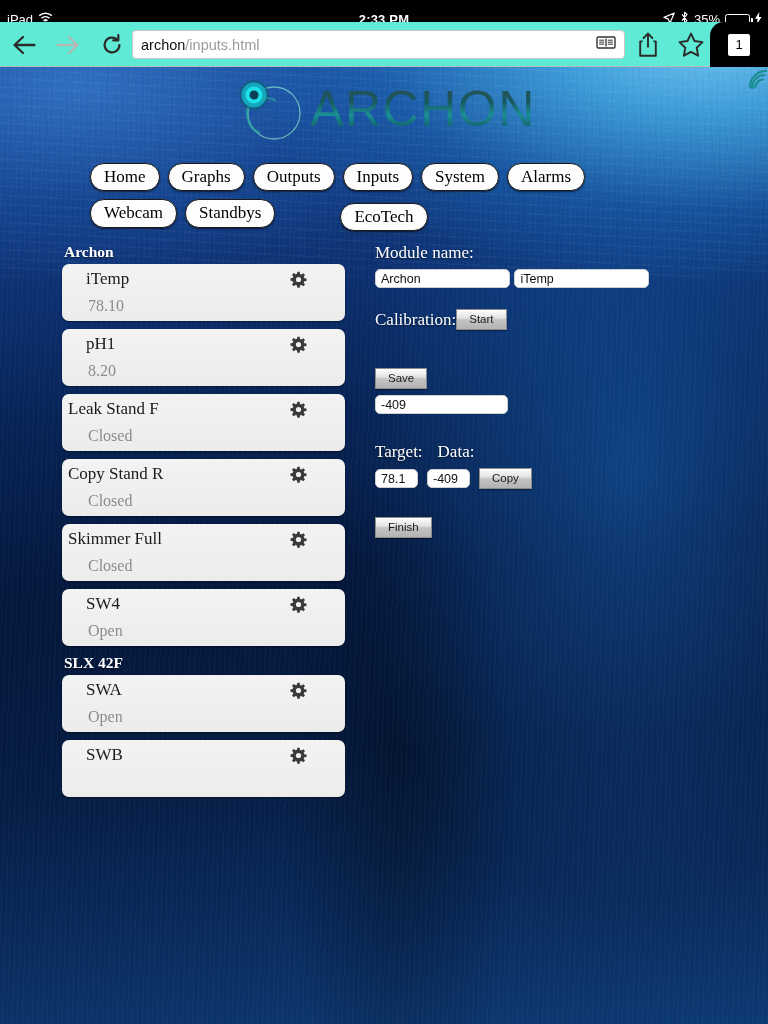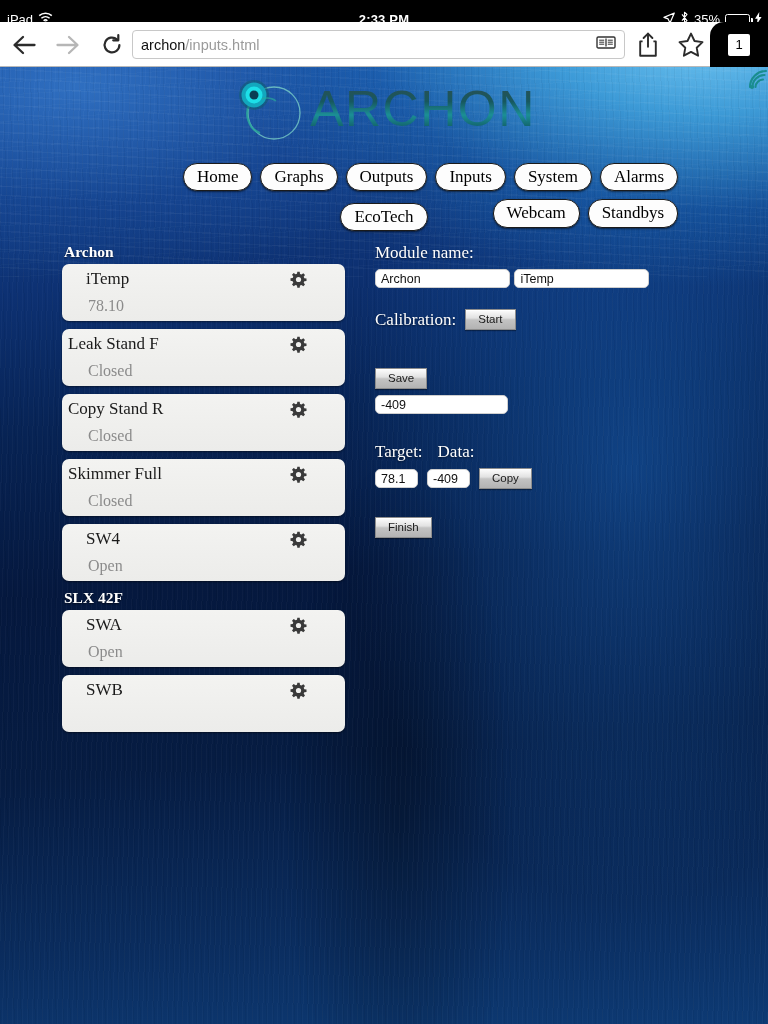--- a/index.html
+++ b/index.html
@@ -31,21 +31,21 @@
     content: ""; position: absolute; right: -3.6px; top: 3px;
     width: 2px; height: 5px; background: #fff; border-radius: 0 1px 1px 0;
   }
   .battery-fill { height: 100%; background: #4cd964; border-radius: 1px; }
   .pct { font-size: 13px; }
 
   
   #browser-bar {
     position: absolute; top: 22px; left: 0;
     width: 768px; height: 45px;
-    background: #ffffff;
+    background: #5eead4;
     border-bottom: 1px solid #b9b9b9;
   }
   .nav-btn {
     position: absolute; top: 0; height: 45px; width: 44px;
     display: flex; align-items: center; justify-content: center;
     background: none; border: none; cursor: pointer;
   }
   #back-button { left: 2px; }
   #forward-button { left: 46px; }
   #reload-button { left: 90px; }
@@ -113,21 +113,21 @@
     font-size: 50px; letter-spacing: 1.5px; font-weight: 400;
     background: linear-gradient(180deg, #2c4f52 0%, #17585f 35%, #1b8f96 62%, #0e4a52 100%);
     -webkit-background-clip: text; background-clip: text; color: transparent;
     position: relative; line-height: 1;
   }
   #logo-signal { position: absolute; right: -6px; top: -10px; }
 
   
   #nav {
     position: absolute; top: 96px; left: 0; width: 768px;
-    display: flex; flex-wrap: wrap; justify-content: flex-end; gap: 8px 8px;
+    display: flex; flex-wrap: wrap; justify-content: flex-start; gap: 8px 8px;
     padding: 0 90px;
   }
   .nav-pill {
     background: #fdfdfd; color: #000;
     border: 1.5px solid #1b1b1b; border-radius: 14px;
     font-family: "Liberation Serif", serif; font-size: 17px;
     padding: 2px 13px 3px; line-height: 1.25;
     box-shadow: 0 1px 2px rgba(0,0,0,.55);
     cursor: pointer; white-space: nowrap;
   }
@@ -320,20 +320,29 @@
       <div class="channel-card">
         <div class="card-title indent">iTemp</div>
         <div class="card-value">78.10</div>
         <div class="gear-icon"><svg width="17" height="17" viewBox="0 0 17 17">
             <path d="M8.5 5.6a2.9 2.9 0 1 0 0 5.8 2.9 2.9 0 0 0 0-5.8zm0 4.3a1.4 1.4 0 1 1 0-2.8 1.4 1.4 0 0 1 0 2.8z" fill="#3a3a3a"></path>
             <path d="M7.3.7h2.4l.3 2.2 1.5.6 1.8-1.3 1.7 1.7-1.3 1.8.6 1.5 2.2.3v2.4l-2.2.3-.6 1.5 1.3 1.8-1.7 1.7-1.8-1.3-1.5.6-.3 2.2H7.3l-.3-2.2-1.5-.6-1.8 1.3-1.7-1.7 1.3-1.8-.6-1.5L.5 9.7V7.3l2.2-.3.6-1.5L2 3.7l1.7-1.7 1.8 1.3 1.5-.6z" fill="#3a3a3a"></path>
             <circle cx="8.5" cy="8.5" r="2.6" fill="#f0f0ee"></circle>
           </svg></div>
       </div>
       <div class="channel-card">
+        <div class="card-title indent">pH1</div>
+        <div class="card-value">8.20</div>
+        <div class="gear-icon"><svg width="17" height="17" viewBox="0 0 17 17">
+            <path d="M8.5 5.6a2.9 2.9 0 1 0 0 5.8 2.9 2.9 0 0 0 0-5.8zm0 4.3a1.4 1.4 0 1 1 0-2.8 1.4 1.4 0 0 1 0 2.8z" fill="#3a3a3a"></path>
+            <path d="M7.3.7h2.4l.3 2.2 1.5.6 1.8-1.3 1.7 1.7-1.3 1.8.6 1.5 2.2.3v2.4l-2.2.3-.6 1.5 1.3 1.8-1.7 1.7-1.8-1.3-1.5.6-.3 2.2H7.3l-.3-2.2-1.5-.6-1.8 1.3-1.7-1.7 1.3-1.8-.6-1.5L.5 9.7V7.3l2.2-.3.6-1.5L2 3.7l1.7-1.7 1.8 1.3 1.5-.6z" fill="#3a3a3a"></path>
+            <circle cx="8.5" cy="8.5" r="2.6" fill="#f0f0ee"></circle>
+          </svg></div>
+      </div>
+      <div class="channel-card">
         <div class="card-title flush">Leak Stand F</div>
         <div class="card-value">Closed</div>
         <div class="gear-icon"><svg width="17" height="17" viewBox="0 0 17 17">
             <path d="M8.5 5.6a2.9 2.9 0 1 0 0 5.8 2.9 2.9 0 0 0 0-5.8zm0 4.3a1.4 1.4 0 1 1 0-2.8 1.4 1.4 0 0 1 0 2.8z" fill="#3a3a3a"></path>
             <path d="M7.3.7h2.4l.3 2.2 1.5.6 1.8-1.3 1.7 1.7-1.3 1.8.6 1.5 2.2.3v2.4l-2.2.3-.6 1.5 1.3 1.8-1.7 1.7-1.8-1.3-1.5.6-.3 2.2H7.3l-.3-2.2-1.5-.6-1.8 1.3-1.7-1.7 1.3-1.8-.6-1.5L.5 9.7V7.3l2.2-.3.6-1.5L2 3.7l1.7-1.7 1.8 1.3 1.5-.6z" fill="#3a3a3a"></path>
             <circle cx="8.5" cy="8.5" r="2.6" fill="#f0f0ee"></circle>
           </svg></div>
       </div>
       <div class="channel-card">
         <div class="card-title flush">Copy Stand R</div>
@@ -382,21 +391,21 @@
           </svg></div>
       </div>
     </div>
 
   <div id="right-col">
     <div class="form-label">Module name:</div>
     <input class="text-input" id="module-name-input" value="Archon" style="">
 
     <input class="text-input" id="channel-name-input" value="iTemp" style="">
 
-    <div class="row" style="margin-top:21px; gap:9px">
+    <div class="row" style="margin-top:21px; ">
       <span class="form-label">Calibration:</span>
       <button class="btn">Start</button>
     </div>
 
     <div style="margin-top:38px">
       <button class="btn">Save</button>
     </div>
 
     <input class="text-input" id="raw-data-input" value="-409" style="">
 

